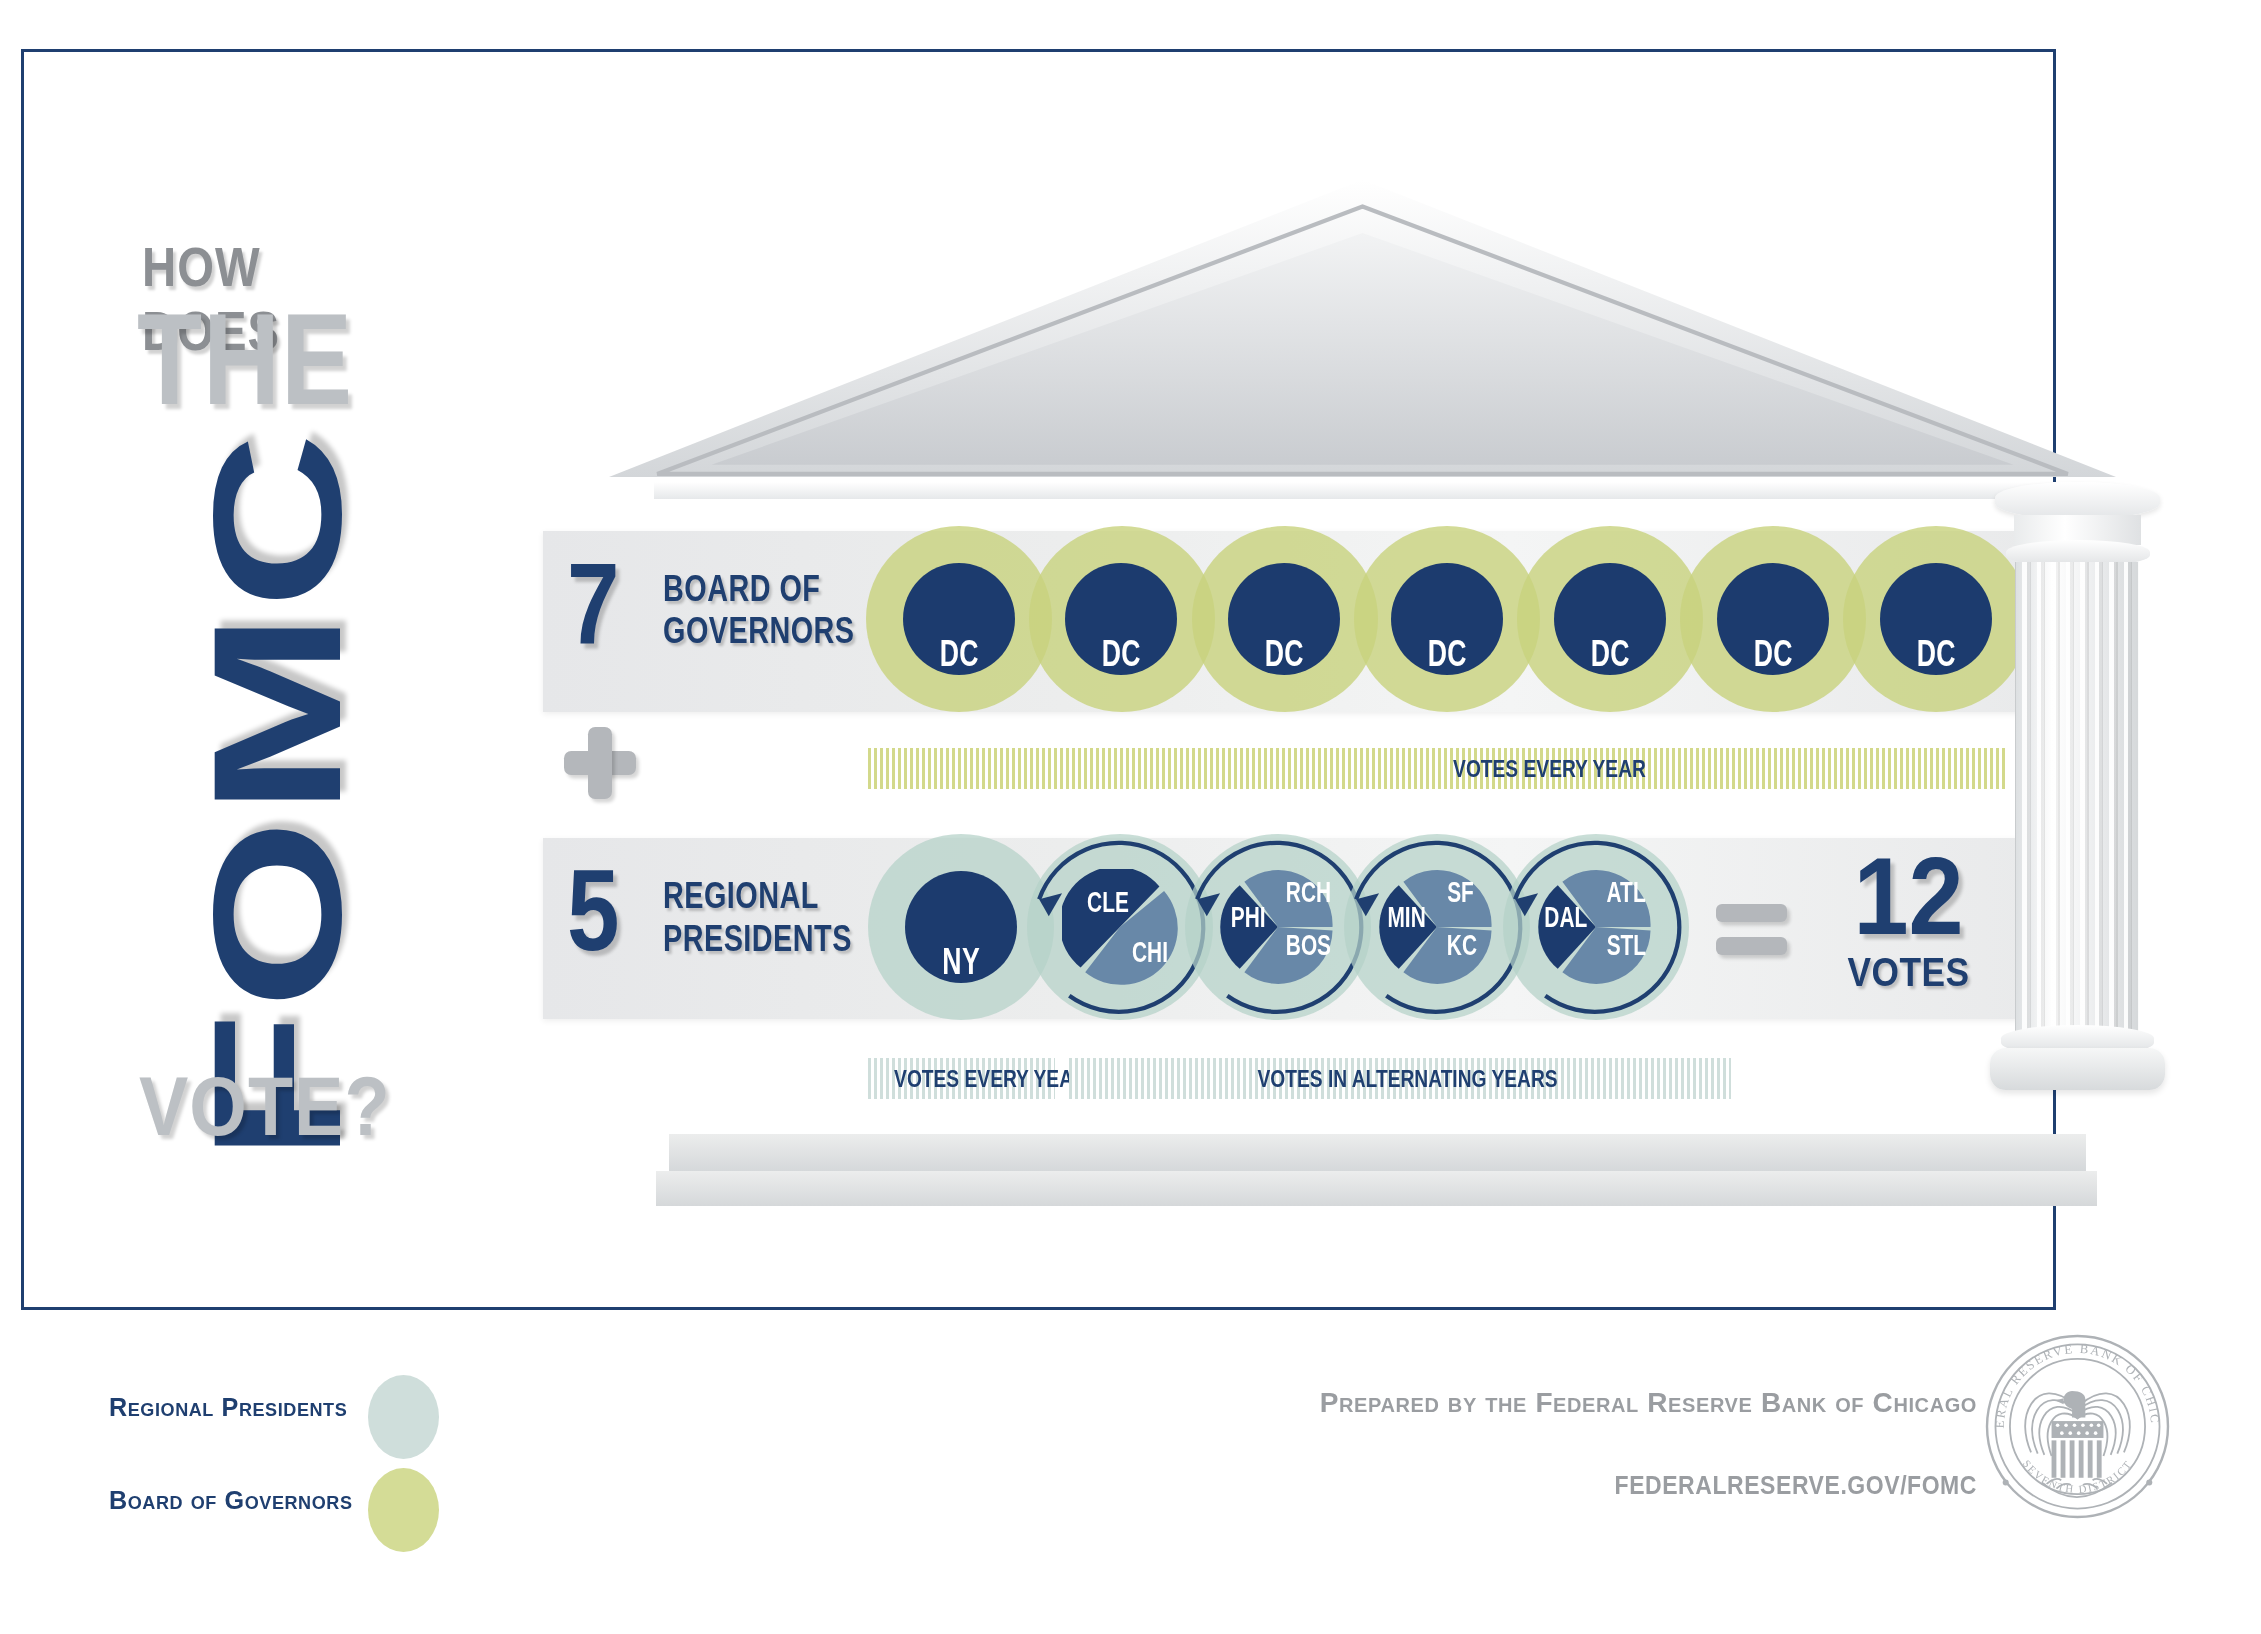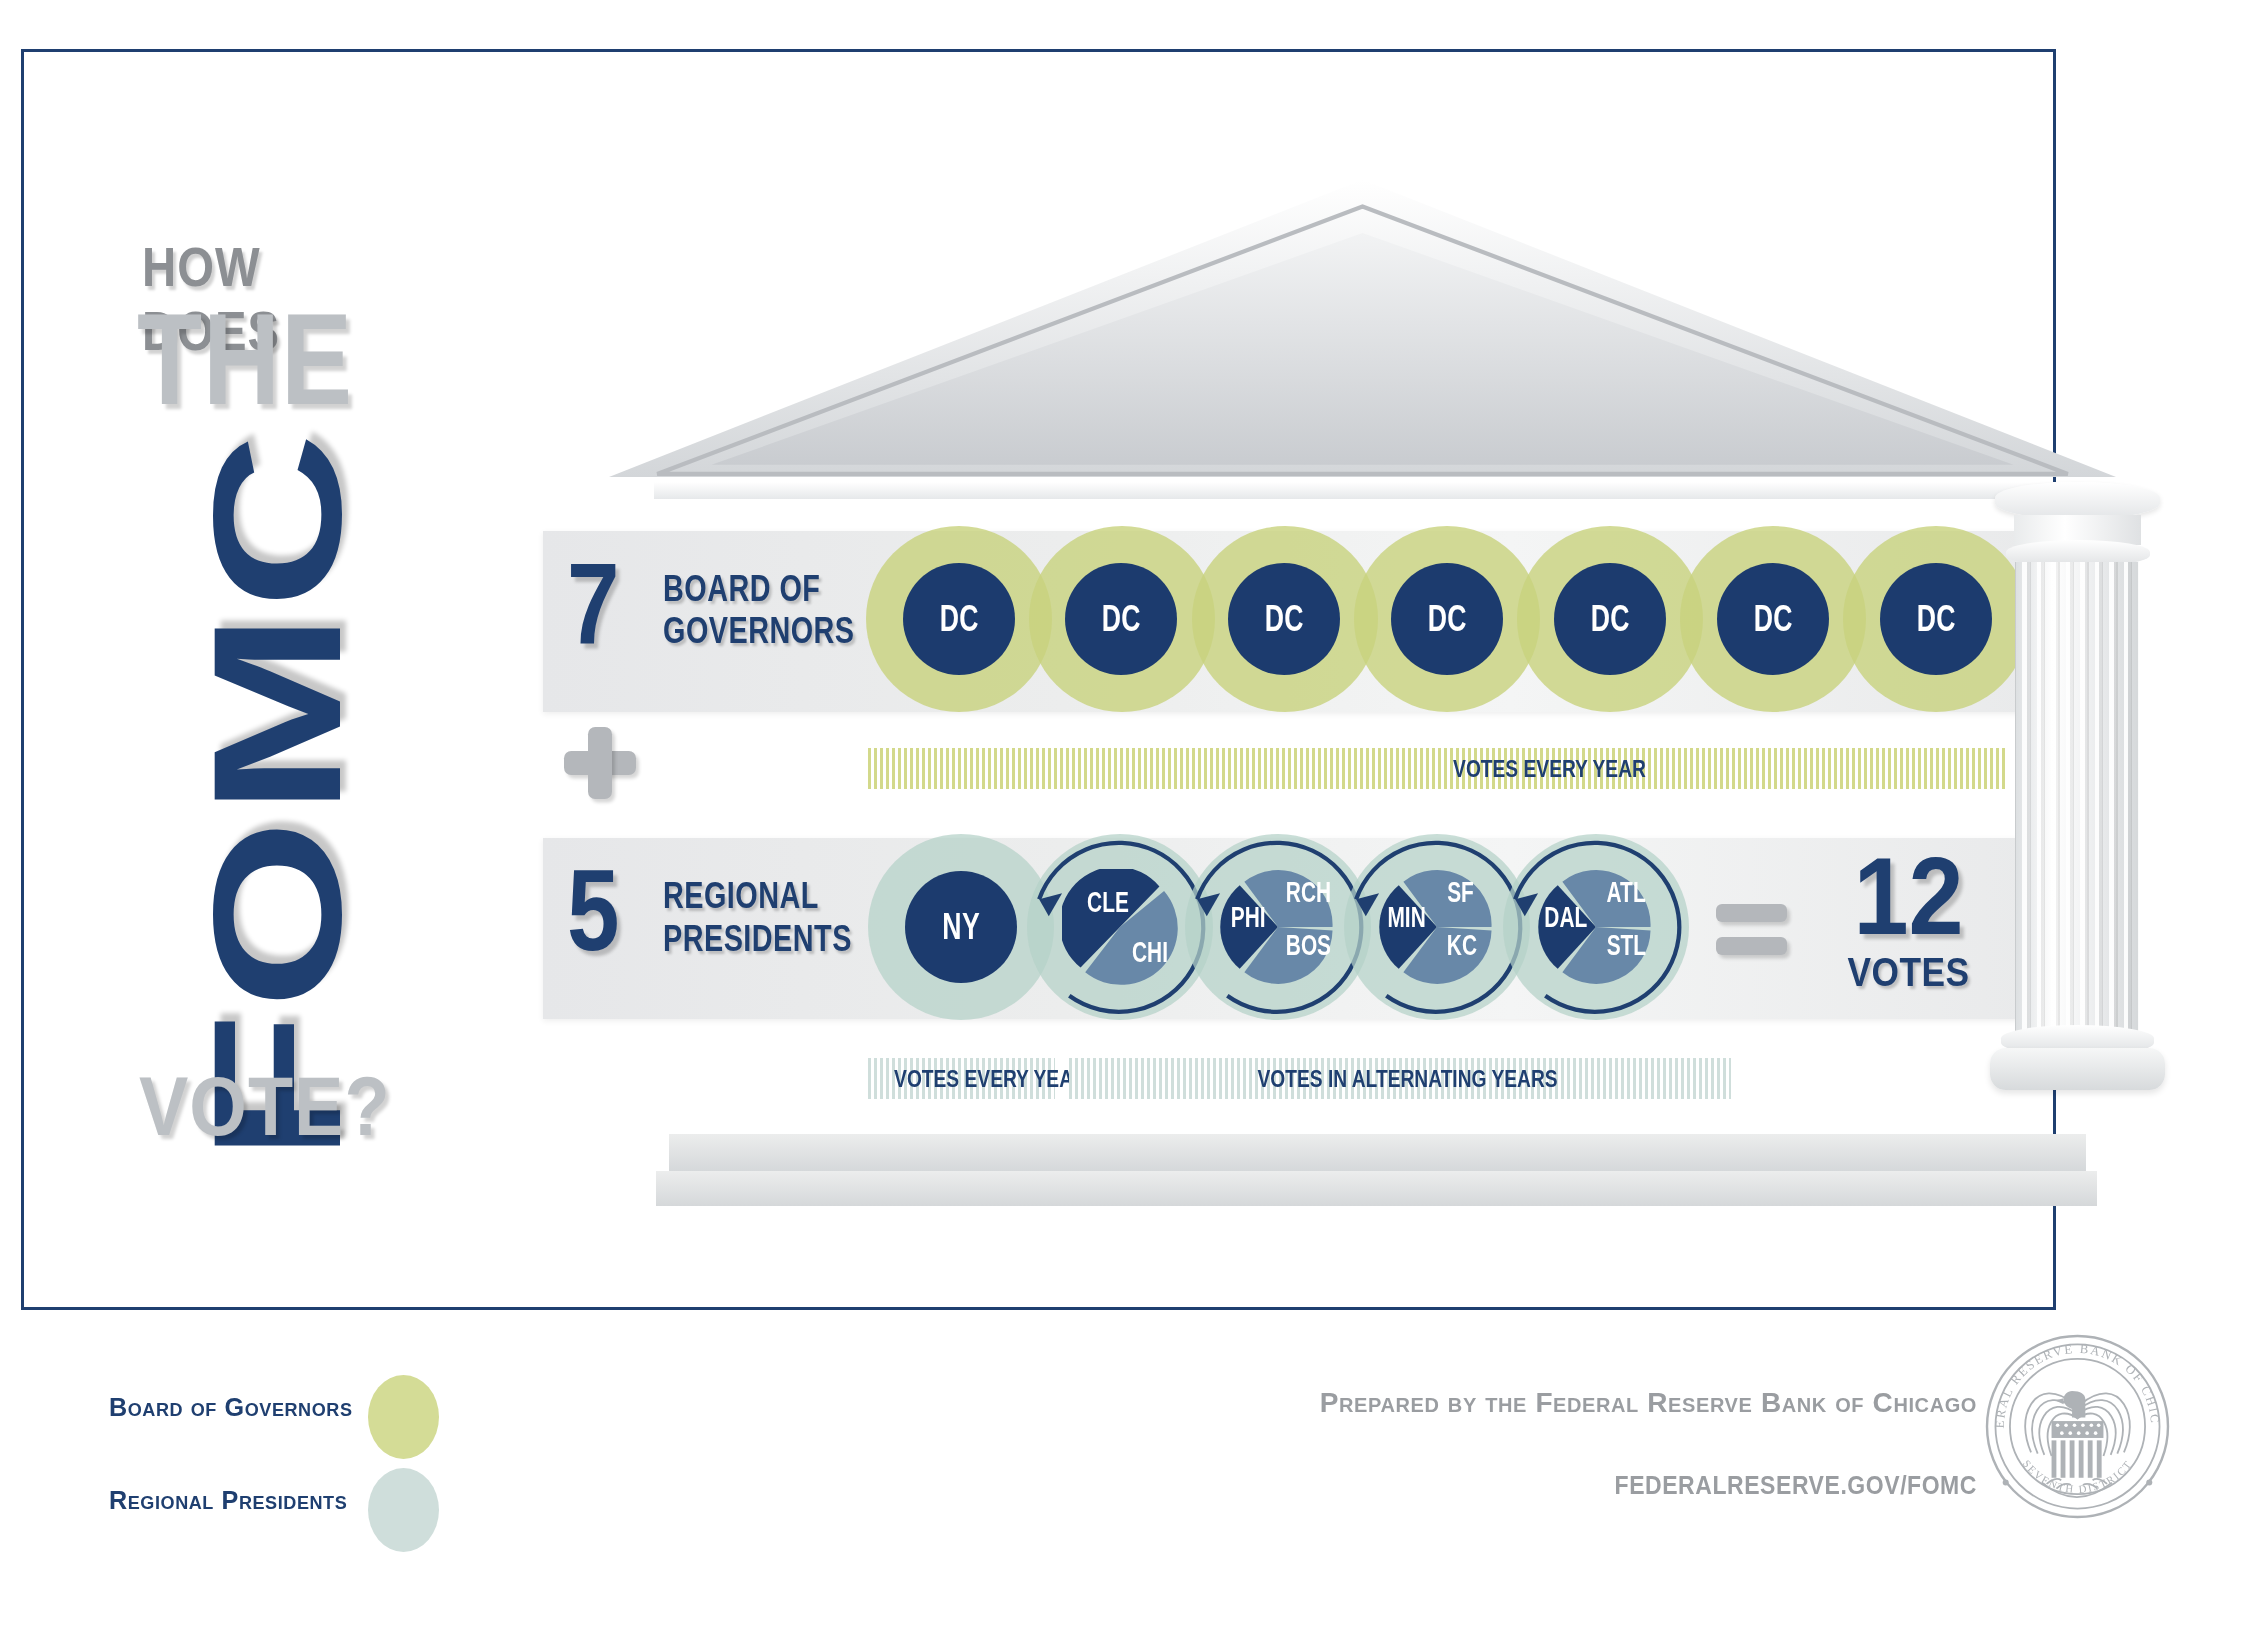--- a/index.html
+++ b/index.html
@@ -66,21 +66,21 @@
   .votes12 .n{font-size:110px;font-weight:bold;color:#1f3f70;line-height:.95;
               text-shadow:4.8px 4.8px 3.6px rgba(0,0,0,.20);transform:scaleX(.90);display:block;}
   .votes12 .l{font-size:41px;font-weight:bold;color:#1f3f70;letter-spacing:0.6px;
               text-shadow:3px 3px 3px rgba(0,0,0,.20);transform:scaleX(.86);display:block;}
 
   
   .circ{position:absolute;border-radius:50%;}
   .halo-gov{background:rgba(200,210,125,.80);}
   .halo-pres{background:rgba(180,209,200,.72);}
   .inner{position:absolute;border-radius:50%;background:#1c3b6e;
-         display:flex;align-items:center;justify-content:center;}
+         display:flex;align-items:flex-end;justify-content:center;}
   .inner span{color:#fff;font-weight:bold;font-size:37px;letter-spacing:0.6px;
               transform:scaleX(.72);display:block;}
 
   .pielabel{position:absolute;color:#fff;font-weight:bold;font-size:29px;
             transform:scaleX(.72);transform-origin:center;white-space:nowrap;}
 
   
   .stripe{position:absolute;height:41px;}
   .stripe-gov{background:repeating-linear-gradient(90deg,#d3d98b 0 3px,#ffffff 3px 6px);}
   .stripe-pres{background:repeating-linear-gradient(90deg,#cfdedb 0 3px,#ffffff 3px 6px);}
@@ -299,26 +299,26 @@
   <div class="col-shaft"></div>
   <div class="col-torus"></div>
   <div class="col-plinth"></div>
 </div>
 
 <div class="step step1"></div>
 <div class="step step2"></div>
 
 <div class="legend">
   <div class="leg-row">
+    <div class="leg-text">Regional Presidents</div>
+    <div class="leg-dot" style="background:#cfdedb;"></div>
+  </div>
+  <div class="leg-row">
     <div class="leg-text">Board of Governors</div>
     <div class="leg-dot" style="background:#d4dc96;"></div>
-  </div>
-  <div class="leg-row">
-    <div class="leg-text">Regional Presidents</div>
-    <div class="leg-dot" style="background:#cfdedb;"></div>
   </div>
 </div>
 
 <div class="credit">Prepared by the Federal Reserve Bank of Chicago</div>
 <div class="url">FEDERALRESERVE.GOV/FOMC</div>
 
 <svg class="seal" viewBox="0 0 310 310">
   <defs>
     <path id="arcTop" d="M 33 155 A 122 122 0 0 1 277 155"></path>
     <path id="arcBottom" d="M 45 155 A 110 110 0 0 0 265 155"></path>

